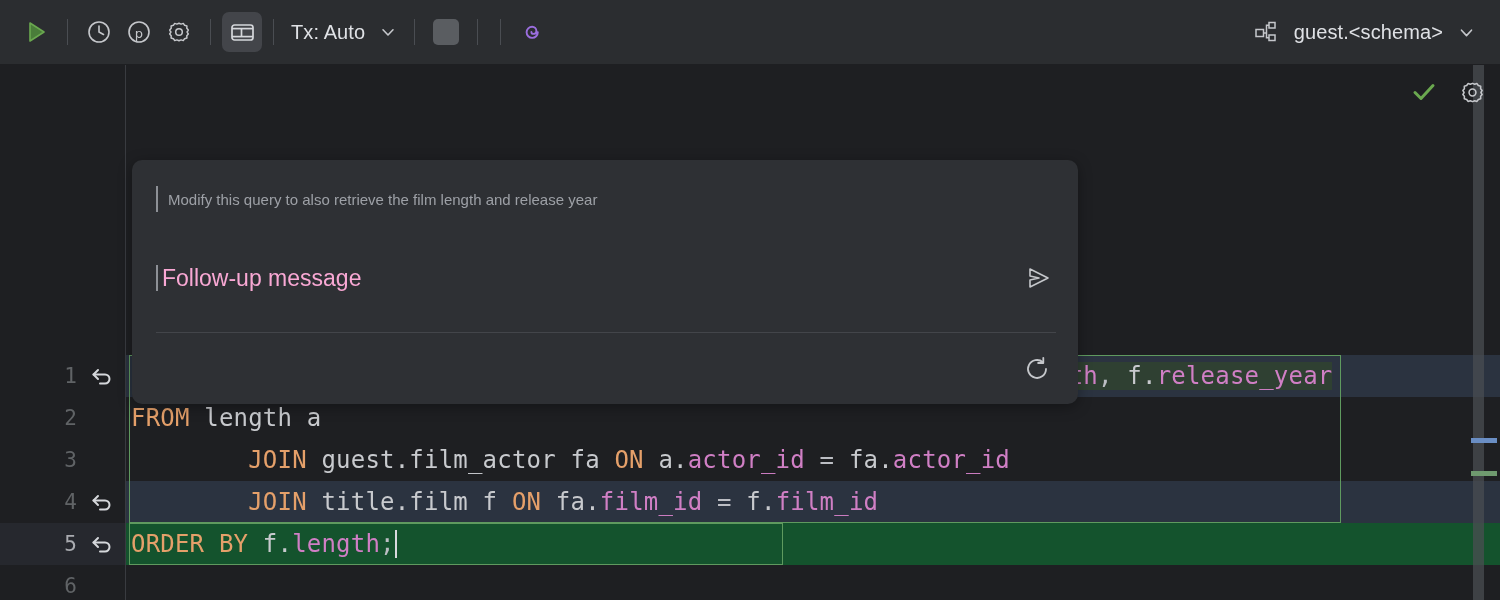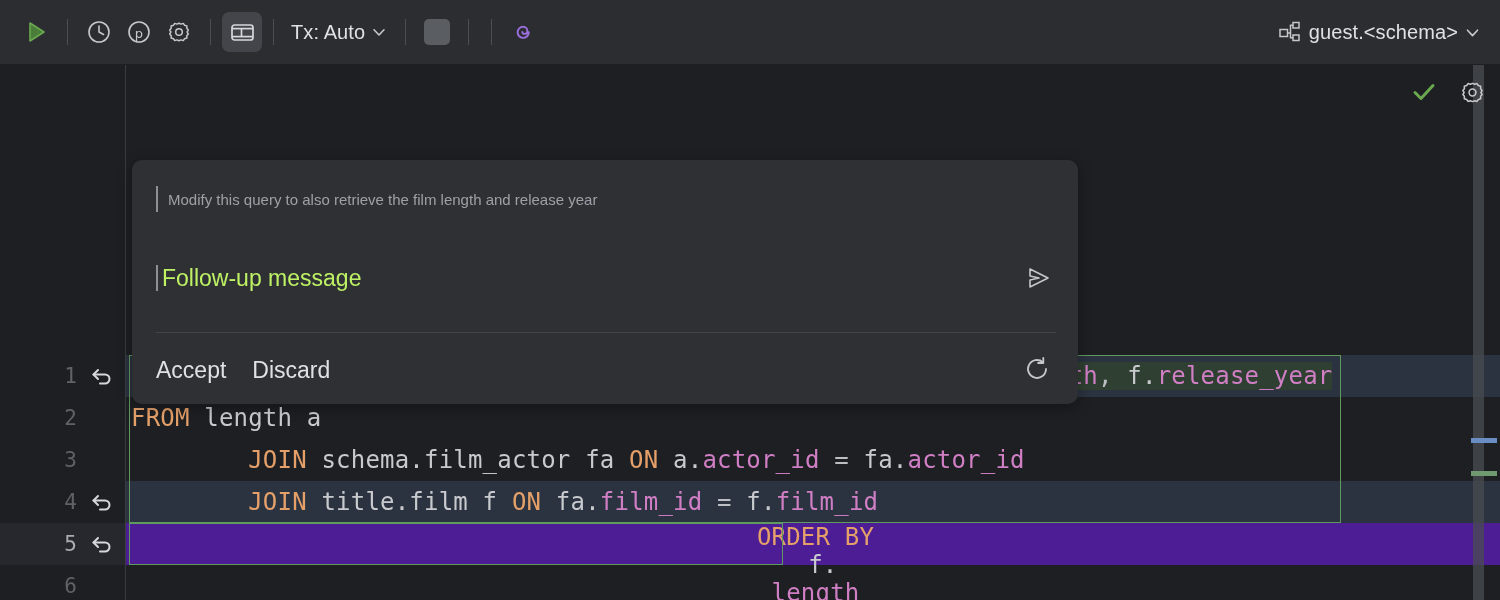--- a/index.html
+++ b/index.html
@@ -12,41 +12,41 @@
 
   
   .toolbar {
     position: absolute; left: 0; top: 0;
     width: 1500px; height: 65px;
     background: #2b2d30;
     border-bottom: 1px solid #1e1f22;
     display: flex; align-items: center;
   }
   .tb-left { display: flex; align-items: center; padding-left: 16px; gap: 0px; }
-  .tb-right { margin-left: auto; display: flex; align-items: center; padding-right: 12px; }
+  .tb-right { margin-left: auto; display: flex; align-items: center; padding-right: 18px; }
 
   .icon-btn {
     width: 40px; height: 40px;
     display: flex; align-items: center; justify-content: center;
     border-radius: 7px;
     cursor: pointer;
   }
   .icon-btn.active { background: #43454a; }
   .sep {
     width: 1px; height: 26px;
     background: #4a4d52;
     margin: 0 11px;
   }
   .swatch {
     width: 26px; height: 26px;
     background: #5a5d61;
     border-radius: 5px;
   }
   .dd {
-    display: flex; align-items: center; gap: 5px;
+    display: flex; align-items: center; gap: 14px;
     padding: 0 6px; height: 40px; cursor: pointer;
     border-radius: 6px;
   }
   .dd-label {
     color: #dfe1e5;
     font-size: 20px;
     letter-spacing: .1px;
     white-space: nowrap;
   }
   .chev { display: block; }
@@ -92,21 +92,21 @@
     width: 1374px; height: 42px;
     display: flex; align-items: center;
     font-family: "DejaVu Sans Mono", monospace;
     font-size: 24px;
     color: #bcbec4;
     white-space: pre;
     padding-left: 5px;
     letter-spacing: .2px;
   }
   .line-sel { background: #2b3340; }
-  .line-green { background: #4c1d95; flex-direction: column; }
+  .line-green { background: #14532d; }
 
   .kw  { color: #e5a06a; }
   .col { color: #d07fc5; }
   .id  { color: #c8cace; }
   .pn  { color: #bcbec4; }
 
   .seg-green { background: #2f4032; }
 
   
   .diff-box {
@@ -144,21 +144,21 @@
     color: #9da0a6;
     font-size: 15px;
     white-space: nowrap;
   }
   .ai-followup {
     position: absolute; left: 24px; top: 92px;
     width: 900px; height: 52px;
     display: flex; align-items: center;
   }
   .ai-followup-text {
-    color: #bef264;
+    color: #f9a8d4;
     font-size: 23px;
   }
   .send-btn {
     position: absolute; right: 20px; top: 98px;
     width: 40px; height: 40px;
     display: flex; align-items: center; justify-content: center;
     cursor: pointer;
   }
   .ai-divider {
     position: absolute; left: 24px; top: 172px;
@@ -340,21 +340,21 @@
       <div class="gutter-row" style="top: 500px;">
         <span class="ln">6</span>
         <span style="width: 30px; display: flex; align-items: center; justify-content: center;"></span>
       </div>
     </div>
 
   <div class="code">
     <div id="code-lines">
         <div class="code-line line-sel" style="top: 290px;"><span class="kw">SELECT</span><span class="pn"> </span><span class="id">a.</span><span class="col">first_name</span><span class="pn">, </span><span class="id">a.</span><span class="col">last_name</span><span class="pn">, </span><span class="id">f.</span><span class="col">title</span><span class="pn">, </span><span class="id">f.</span><span class="col">description</span><span class="pn seg-green">, </span><span class="id seg-green">f.</span><span class="col seg-green">length</span><span class="pn seg-green">, </span><span class="id seg-green">f.</span><span class="col seg-green">release_year</span></div>
         <div class="code-line" style="top: 332px;"><span class="kw">FROM</span><span class="id"> length a</span></div>
-        <div class="code-line" style="top: 374px;"><span class="pn">        </span><span class="kw">JOIN</span><span class="id"> schema.film_actor fa </span><span class="kw">ON</span><span class="id"> a.</span><span class="col">actor_id</span><span class="pn"> = </span><span class="id">fa.</span><span class="col">actor_id</span></div>
+        <div class="code-line" style="top: 374px;"><span class="pn">        </span><span class="kw">JOIN</span><span class="id"> guest.film_actor fa </span><span class="kw">ON</span><span class="id"> a.</span><span class="col">actor_id</span><span class="pn"> = </span><span class="id">fa.</span><span class="col">actor_id</span></div>
         <div class="code-line line-sel" style="top: 416px;"><span class="pn">        </span><span class="kw">JOIN</span><span class="id"> title.film f </span><span class="kw">ON</span><span class="id"> fa.</span><span class="col">film_id</span><span class="pn"> = </span><span class="id">f.</span><span class="col">film_id</span></div>
         <div class="code-line line-green" style="top: 458px;"><span class="kw">ORDER BY</span><span class="id"> f.</span><span class="col">length</span><span class="pn">;</span><span class="caret"></span></div>
         <div class="code-line" style="top: 500px;"></div>
       </div>
 
     <div class="diff-box" style="left:3px; top:290px; width:1212px; height:168px;"></div>
     <div class="diff-box" style="left:3px; top:458px; width:654px; height:42px;"></div>
   </div>
 
   <div class="editor-tools">
@@ -390,24 +390,20 @@
     </div>
 
     <div class="send-btn">
       <svg width="30" height="30" viewBox="0 0 30 30">
         <path d="M7 6 L25 15 L7 24 L7 17 L16 15 L7 13 Z" fill="none" stroke="#c5c7cb" stroke-width="1.6" stroke-linejoin="round"></path>
       </svg>
     </div>
 
     <div class="ai-divider"></div>
 
-    <div class="ai-actions">
-      <span class="ai-action">Accept</span>
-      <span class="ai-action">Discard</span>
-    </div>
 
     <div class="regen-btn">
       <svg width="30" height="30" viewBox="0 0 30 30">
         <path d="M24 15 a9 9 0 1 1 -3.1 -6.8" fill="none" stroke="#c5c7cb" stroke-width="1.8" stroke-linecap="round"></path>
         <path d="M21.3 3.8 L21.3 9 L16.1 9" fill="none" stroke="#c5c7cb" stroke-width="1.8" stroke-linecap="round" stroke-linejoin="round"></path>
       </svg>
     </div>
   </div>
 </div>
 

